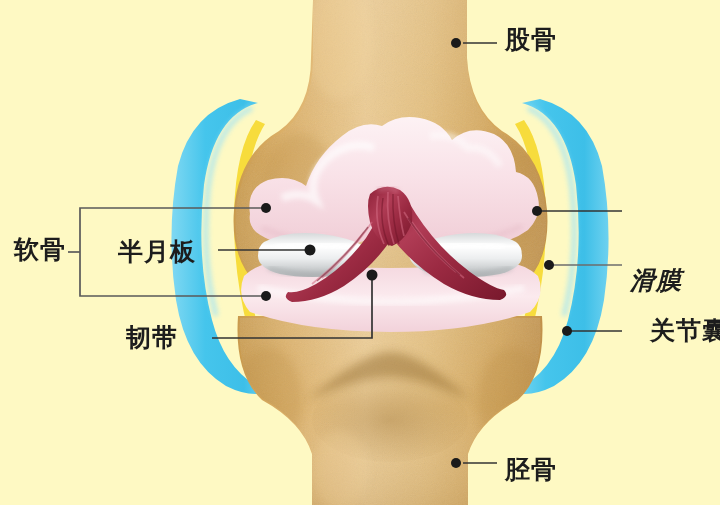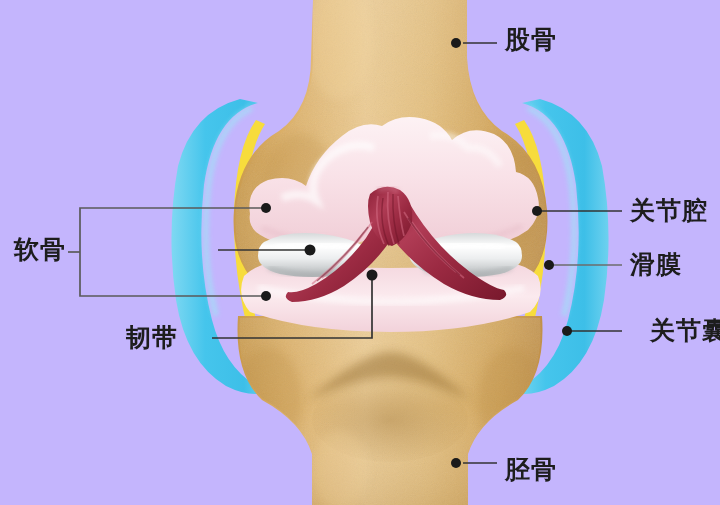--- a/index.html
+++ b/index.html
@@ -1,36 +1,36 @@
 <!DOCTYPE html>
 <html><head>
 <meta charset="utf-8">
 <title>Knee Joint Anatomy Diagram</title>
 <style>
   html,body{margin:0;padding:0;background:#ffffff;}
   body{
     font-family:"Liberation Sans","DejaVu Sans",sans-serif;
     width:720px;height:505px;overflow:hidden;
   }
-  #stage{position:relative;width:720px;height:505px;background:#c4b5fd;}
+  #stage{position:relative;width:720px;height:505px;background:#fef9c3;}
   #art{position:absolute;left:0;top:0;width:720px;height:505px;}
   .lbl{
     position:absolute;
     font-size:25px;
     font-weight:bold;
     color:#1d1d1d;
     letter-spacing:1px;
     white-space:nowrap;
     line-height:1;
     font-family:"DejaVu Sans","Liberation Sans",sans-serif;
   }
   .lbl-femur{left:505px;top:27px;}
   .lbl-tibia{left:505px;top:447px;margin-top:10px;}
   .lbl-cavity{left:630px;top:198px;}
-  .lbl-synovium{left:630px;top:252px;}
+  .lbl-synovium{left:630px;top:268px;font-style:italic;}
   .lbl-capsule{left:630px;top:318px;margin-left:20px;}
   .lbl-cartilage{left:14px;top:239px;font-family:Liberation Mono, monospace;}
   .lbl-meniscus{left:118px;top:239px;}
   .lbl-ligament{left:126px;top:325px;}
 </style>
 </head>
 <body>
 
 <div id="stage">
 
@@ -235,19 +235,19 @@
       <circle cx="567" cy="331" r="5"></circle>
       <circle cx="310" cy="250" r="5.5"></circle>
       <circle cx="372" cy="275" r="5.5"></circle>
       <circle cx="266" cy="208" r="5"></circle>
       <circle cx="266" cy="296" r="5"></circle>
     </g>
   </svg>
 
   <div class="lbl lbl-femur">股骨</div>
   <div class="lbl lbl-tibia">胫骨</div>
-  <div class="lbl lbl-cavity">关节腔</div>
   <div class="lbl lbl-synovium">滑膜</div>
   <div class="lbl lbl-capsule">关节囊</div>
   <div class="lbl lbl-cartilage">软骨</div>
+  <div class="lbl lbl-meniscus">半月板</div>
   <div class="lbl lbl-ligament">韧带</div>
 
 </div>
 
 </body></html>

